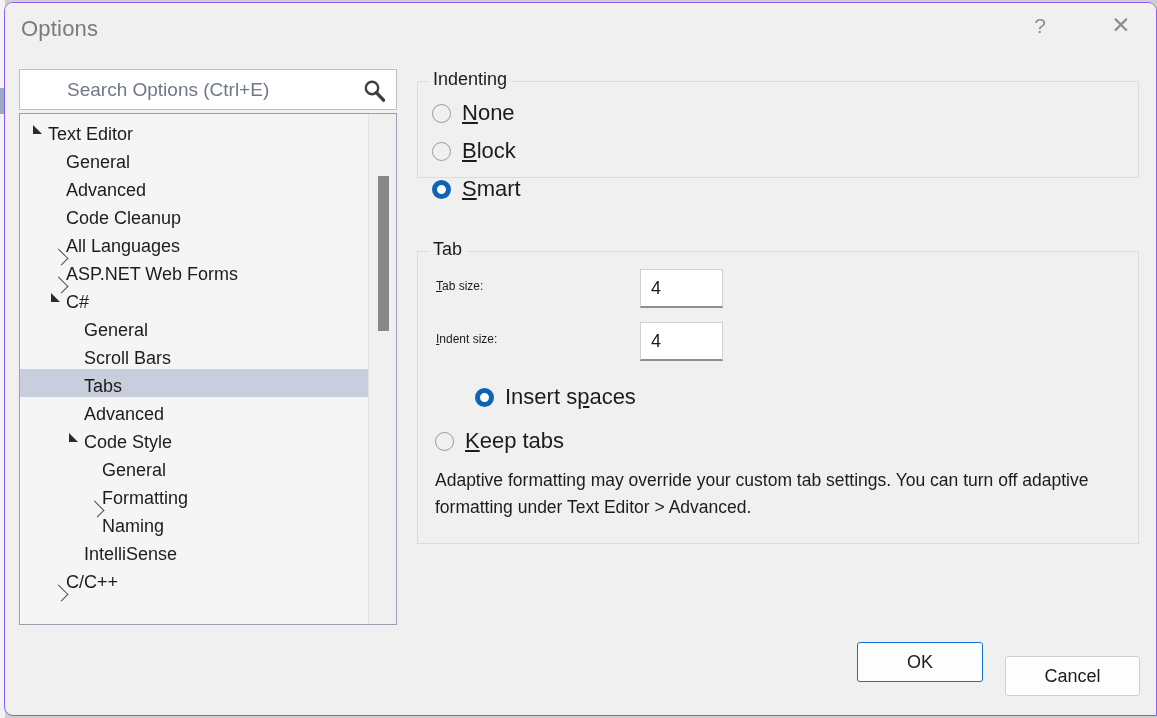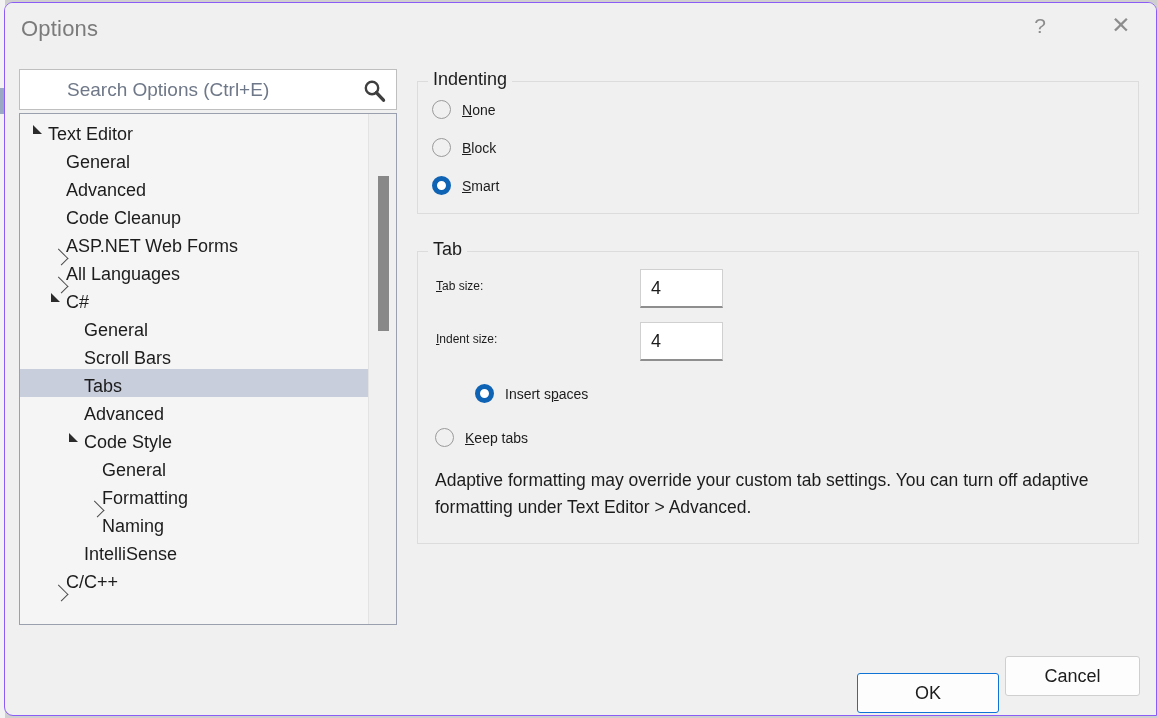--- a/index.html
+++ b/index.html
@@ -164,21 +164,21 @@
     position: absolute;
     border: 1px solid #dcdcdc;
   }
   .groupbox > .gb-title {
     position: absolute;
     top: -13px; left: 10px;
     padding: 0 5px;
     background: #f0f0f0;
     font-size: 18px; color: #1c1c1c;
   }
-  #indenting-group { left: 412px; top: 78px; width: 722px; height: 133px; }
+  #indenting-group { left: 412px; top: 78px; width: 722px; height: 97px; }
   #tab-group       { left: 412px; top: 248px; width: 722px; height: 293px; }
 
   
   .radio-row {
     position: absolute;
     display: flex; align-items: center;
     cursor: default;
   }
   .radio-mark {
     width: 19px; height: 19px;
@@ -186,21 +186,21 @@
     border: 1.6px solid #9a9a9a;
     background: #f0f0f0;
     margin-right: 11px;
     flex: 0 0 auto;
     position: relative;
   }
   .radio-mark.checked {
     border: 5px solid #0f63b5;
     background: #ffffff;
   }
-  .radio-label { font-size: 14px; color: #1c1c1c; white-space: nowrap; }
+  .radio-label { font-size: 22px; color: #1c1c1c; white-space: nowrap; }
   .mn { text-decoration: underline; }
 
   
   .field-label {
     position: absolute;
     font-size: 12px; color: #1c1c1c; white-space: nowrap;
   }
   .num-box {
     position: absolute;
     width: 83px; height: 39px;
@@ -226,21 +226,21 @@
   .dlg-btn {
     position: absolute;
     height: 40px;
     background: #fdfdfd;
     border: 1px solid #cfcfcf;
     border-radius: 3px;
     display: flex; align-items: center; justify-content: center;
     font-size: 18px; color: #1c1c1c;
     cursor: default;
   }
-  #ok-button     { left: 852px; top: 670px; width: 142px; border: 1.6px solid #0f73d6; }
+  #ok-button     { left: 852px; top: 639px; width: 126px; border: 1.6px solid #0f73d6; }
   #cancel-button { left: 1000px; top: 653px; width: 135px; }
 </style>
 </head>
 <body>
 
 <div id="desktop">
   <div id="desktop-strip"></div>
   <div id="desktop-accent"></div>
 </div>
 
@@ -282,27 +282,27 @@
           <span class="tree-label">Advanced</span>
         </div>
         <div class="tree-row lvl1">
           <span class="tree-arrow"></span>
           <span class="tree-label">Code Cleanup</span>
         </div>
         <div class="tree-row lvl1">
           <span class="tree-arrow">
             <span class="arrow-collapsed"></span>
           </span>
+          <span class="tree-label">All Languages</span>
+        </div>
+        <div class="tree-row lvl1">
+          <span class="tree-arrow">
+            <span class="arrow-collapsed"></span>
+          </span>
           <span class="tree-label">ASP.NET Web Forms</span>
-        </div>
-        <div class="tree-row lvl1">
-          <span class="tree-arrow">
-            <span class="arrow-collapsed"></span>
-          </span>
-          <span class="tree-label">All Languages</span>
         </div>
         <div class="tree-row lvl1">
           <span class="tree-arrow">
             <span class="arrow-expanded"></span>
           </span>
           <span class="tree-label">C#</span>
         </div>
         <div class="tree-row lvl2">
           <span class="tree-arrow"></span>
           <span class="tree-label">General</span>

